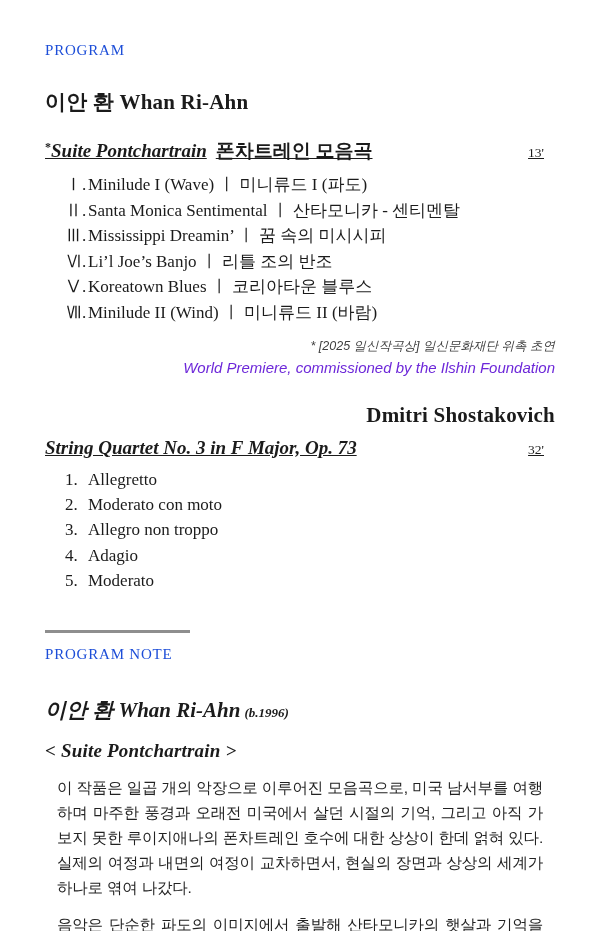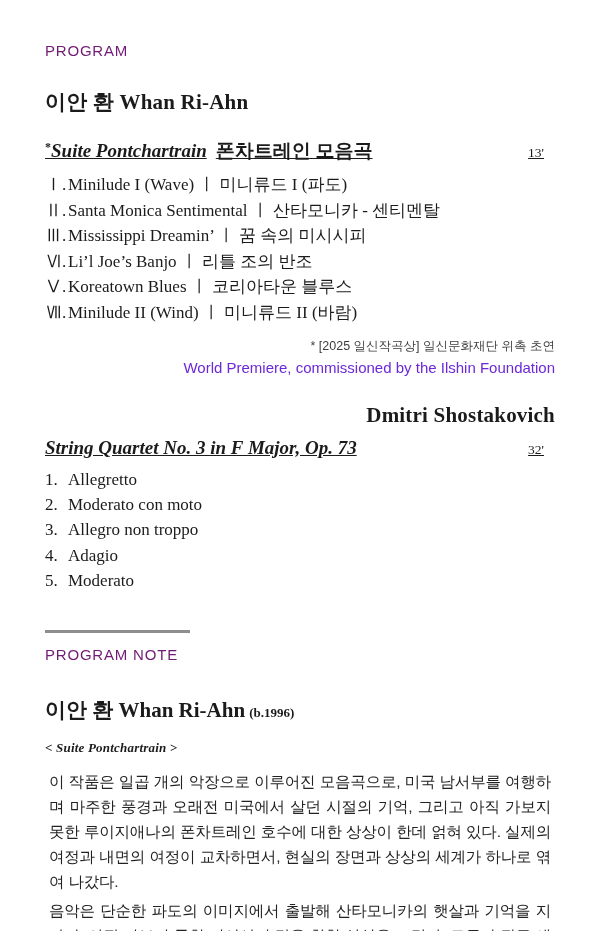--- a/index.html
+++ b/index.html
@@ -6,68 +6,68 @@
   body {
     width: 600px; height: 931px;
     background: #ffffff;
     font-family: "Liberation Serif", serif;
     color: #1b1b1b;
     overflow: hidden;
   }
   .page { box-sizing: border-box; padding: 42px 45px 0 45px; }
 
   .section-label {
-    font-family: Liberation Sans, sans-serif;
+    font-family: Liberation Serif, serif;
     font-size: 15px;
     letter-spacing: 0.8px;
-    color: #701a75;
+    color: #1d4ed8;
   }
 
   .composer {
     font-size: 21px;
     font-weight: bold;
     margin-top: 29px;
     letter-spacing: 0.2px;
   }
   .composer-2 { margin-top: 27px; text-align: right; }
 
   .work-title-row { display: flex; align-items: baseline; margin-top: 9px; text-decoration: underline; }
   .work-title { font-size: 19px; font-weight: bold; font-style: italic; }
   .title-prefix { font-size: 12px; font-weight: bold; vertical-align: 6px; font-style: normal; }
   .work-title-ko { font-style: normal; font-weight: bold; font-size: 19px; margin-left: 9px; margin-top: 13px; }
   .duration { margin-left: auto; font-size: 13.5px; padding-right: 11px; }
 
   ul.movements { list-style: none; margin: 8px 0 0 0; padding: 0; }
-  ul.movements li { font-size: 17px; line-height: 25.5px; white-space: nowrap; }
+  ul.movements li { font-size: 17px; line-height: 25.5px; white-space: nowrap; margin-left: 20px; }
   ul.movements li .num { display: inline-block; min-width: 23px; }
   ul.movements li.condensed { font-size: 14.6px; letter-spacing: -0.1px; }
   ul.movements-2 { margin-top: 8px; }
   ul.movements-2 li { line-height: 25.2px; }
 
-  .footnote { text-align: right; font-family: "Liberation Sans", sans-serif; margin-top: 13px; }
+  .footnote { text-align: right; font-family: "Liberation Sans", sans-serif; margin-top: 13px; font-style: italic; }
   .footnote-ko { font-size: 12.5px; color: #3d3d3d; }
   .footnote-en { font-size: 15px; color: #6d28d9; margin-top: 4px; }
 
   .divider { width: 145px; height: 3px; background: #8e8e8e; margin-top: 37px; }
   .note-label { display: block; margin-top: 13px; }
 
   .note-composer { font-size: 21px; font-weight: bold; margin-top: 33px; }
   .birth-year { font-size: 13px; font-weight: bold; margin-left: 4px; }
-  .note-work-title { font-size: 13px; font-weight: bold; font-style: italic; margin-top: 3px; letter-spacing: 0.2px; }
+  .note-work-title { font-size: 19px; font-weight: bold; font-style: italic; margin-top: 3px; letter-spacing: 0.2px; }
 
   .note-body {
     margin-top: 13px;
     font-family: "Liberation Sans", sans-serif;
     font-size: 15.5px;
     line-height: 25px;
     color: #222222;
     text-align: justify;
     letter-spacing: -0.2px;
   }
-  .note-body p { margin: 4px; }
+  .note-body p { margin: 12px; }
 </style>
 </head>
 <body>
 
 <div class="page">
 
   <div class="section-label">PROGRAM</div>
 
   <h1 class="composer" style="margin-bottom:0;">이안 환 Whan Ri-Ahn</h1>
 
@@ -117,21 +117,21 @@
       <li><span class="num">4.</span><span>Adagio</span></li>
 
       <li><span class="num">5.</span><span>Moderato</span></li>
 
   </ul>
 
   <div class="divider"></div>
 
   <span class="section-label note-label">PROGRAM NOTE</span>
 
-  <h2 class="note-composer" style="margin-bottom:16px;"><span>이안 환 Whan Ri-Ahn</span><span class="birth-year">(b.1996)</span></h2>
+  <h2 class="note-composer" style="margin-bottom:16px;font-style:italic;"><span>이안 환 Whan Ri-Ahn</span><span class="birth-year">(b.1996)</span></h2>
 
   <div class="note-work-title">&lt; Suite Pontchartrain &gt;</div>
 
   <div class="note-body">
 
       <p>이 작품은 일곱 개의 악장으로 이루어진 모음곡으로, 미국 남서부를 여행하며 마주한 풍경과 오래전 미국에서 살던 시절의 기억, 그리고 아직 가보지 못한 루이지애나의 폰차트레인 호수에 대한 상상이 한데 얽혀 있다. 실제의 여정과 내면의 여정이 교차하면서, 현실의 장면과 상상의 세계가 하나로 엮여 나갔다.</p>
 
       <p>음악은 단순한 파도의 이미지에서 출발해 산타모니카의 햇살과 기억을 지나며, 아직 가보지 못한 미시시피 강을 향한 상상을 그린다. 모두가 잠든 애리조나의 밤, 모텔 창문에 비친 네온의 빛과 그 속의 고요, 은근한 취기가 감도는 코리아타운의 블루스, 반</p>
 
   </div>

